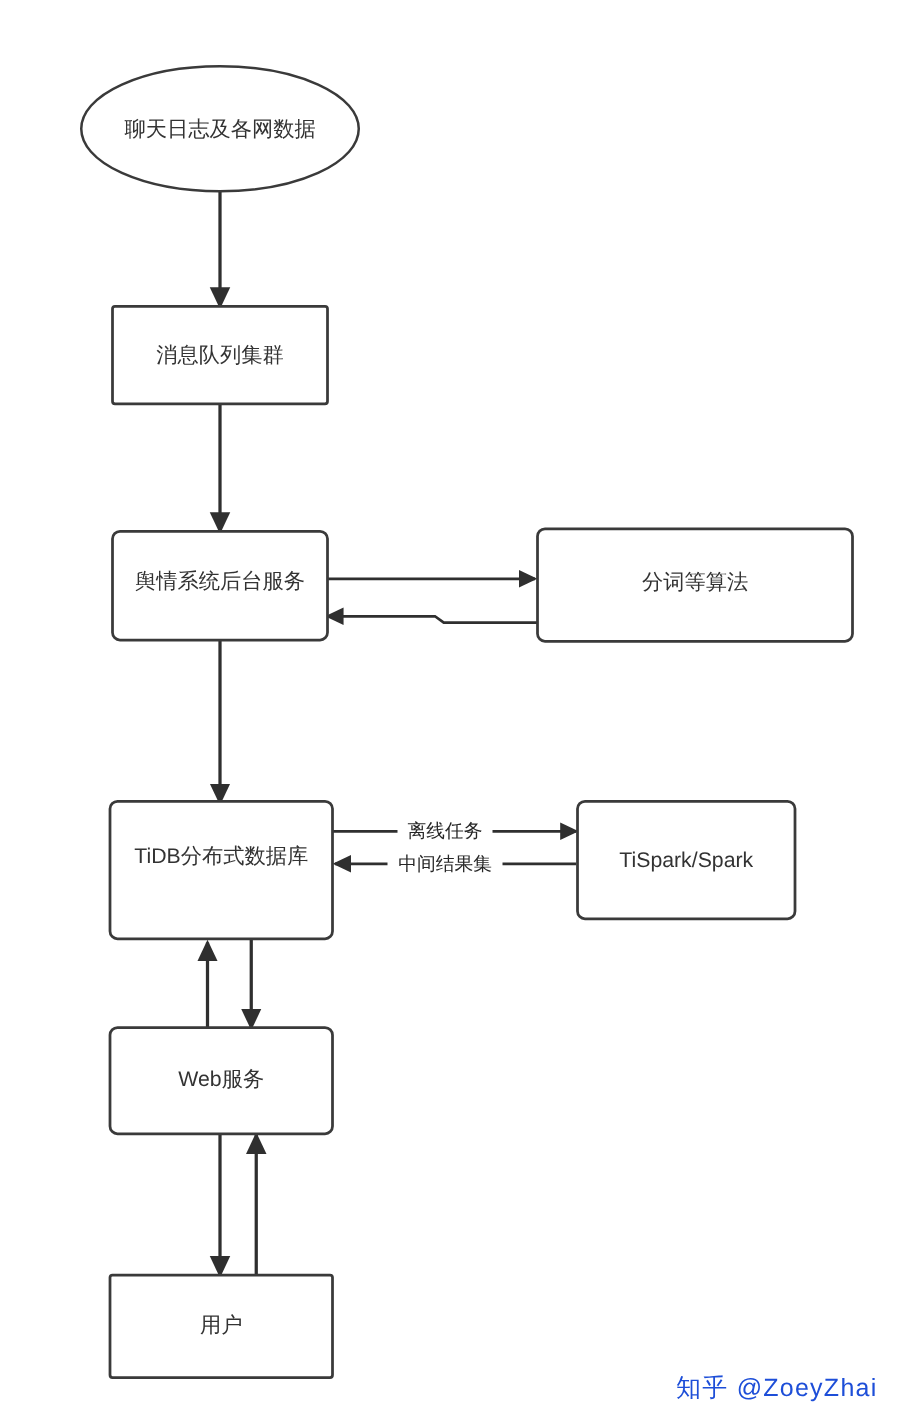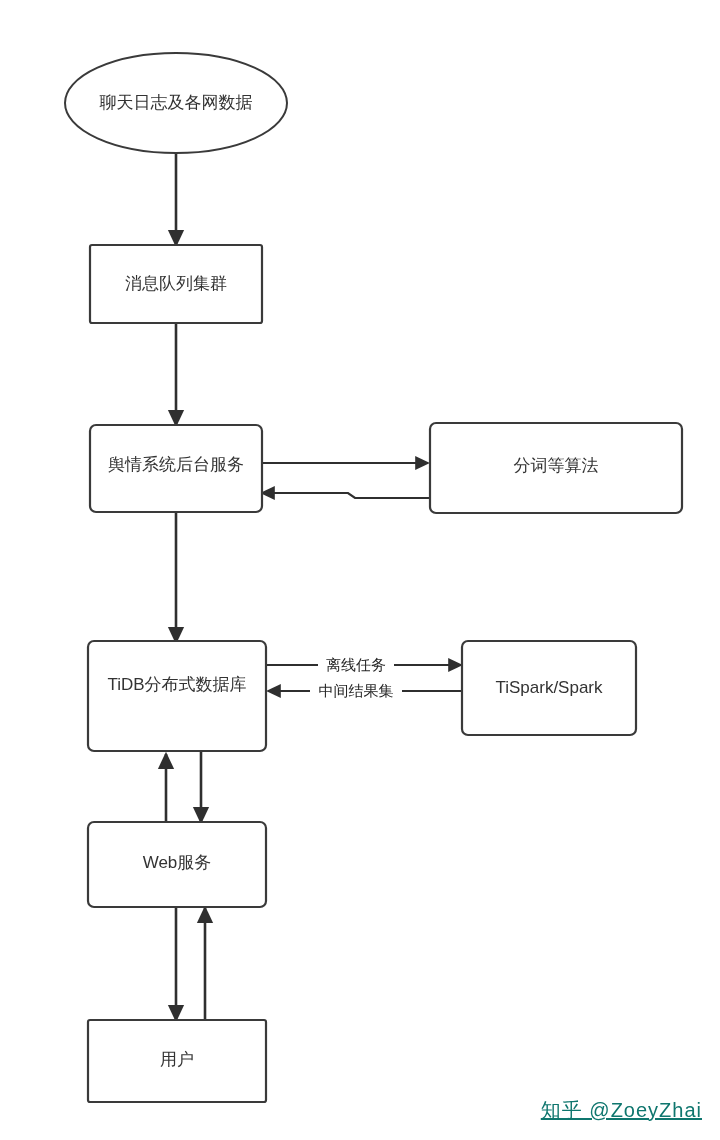--- a/index.html
+++ b/index.html
@@ -58,27 +58,26 @@
     text-anchor: middle;
     dominant-baseline: middle;
   }
   .edge-label-bg {
     fill: #ffffff;
   }
   .watermark {
     position: absolute;
     right: 18px;
     bottom: 16px;
-    color: #0f766e;
+    color: #1d4ed8;
     font-size: 20px;
     letter-spacing: 1px;
     font-family: "Liberation Sans", "DejaVu Sans", sans-serif;
     white-space: nowrap;
     user-select: none;
-    text-decoration: underline;
   }
 </style>
 </head>
 <body>
 
 <div id="diagram-root">
 
   <svg class="flow" viewBox="0 0 720 1140" xmlns="http://www.w3.org/2000/svg">
     <defs>
       <marker id="arrowhead" viewBox="0 0 12 12" refX="10" refY="6" markerWidth="7" markerHeight="7" orient="auto-start-reverse">

